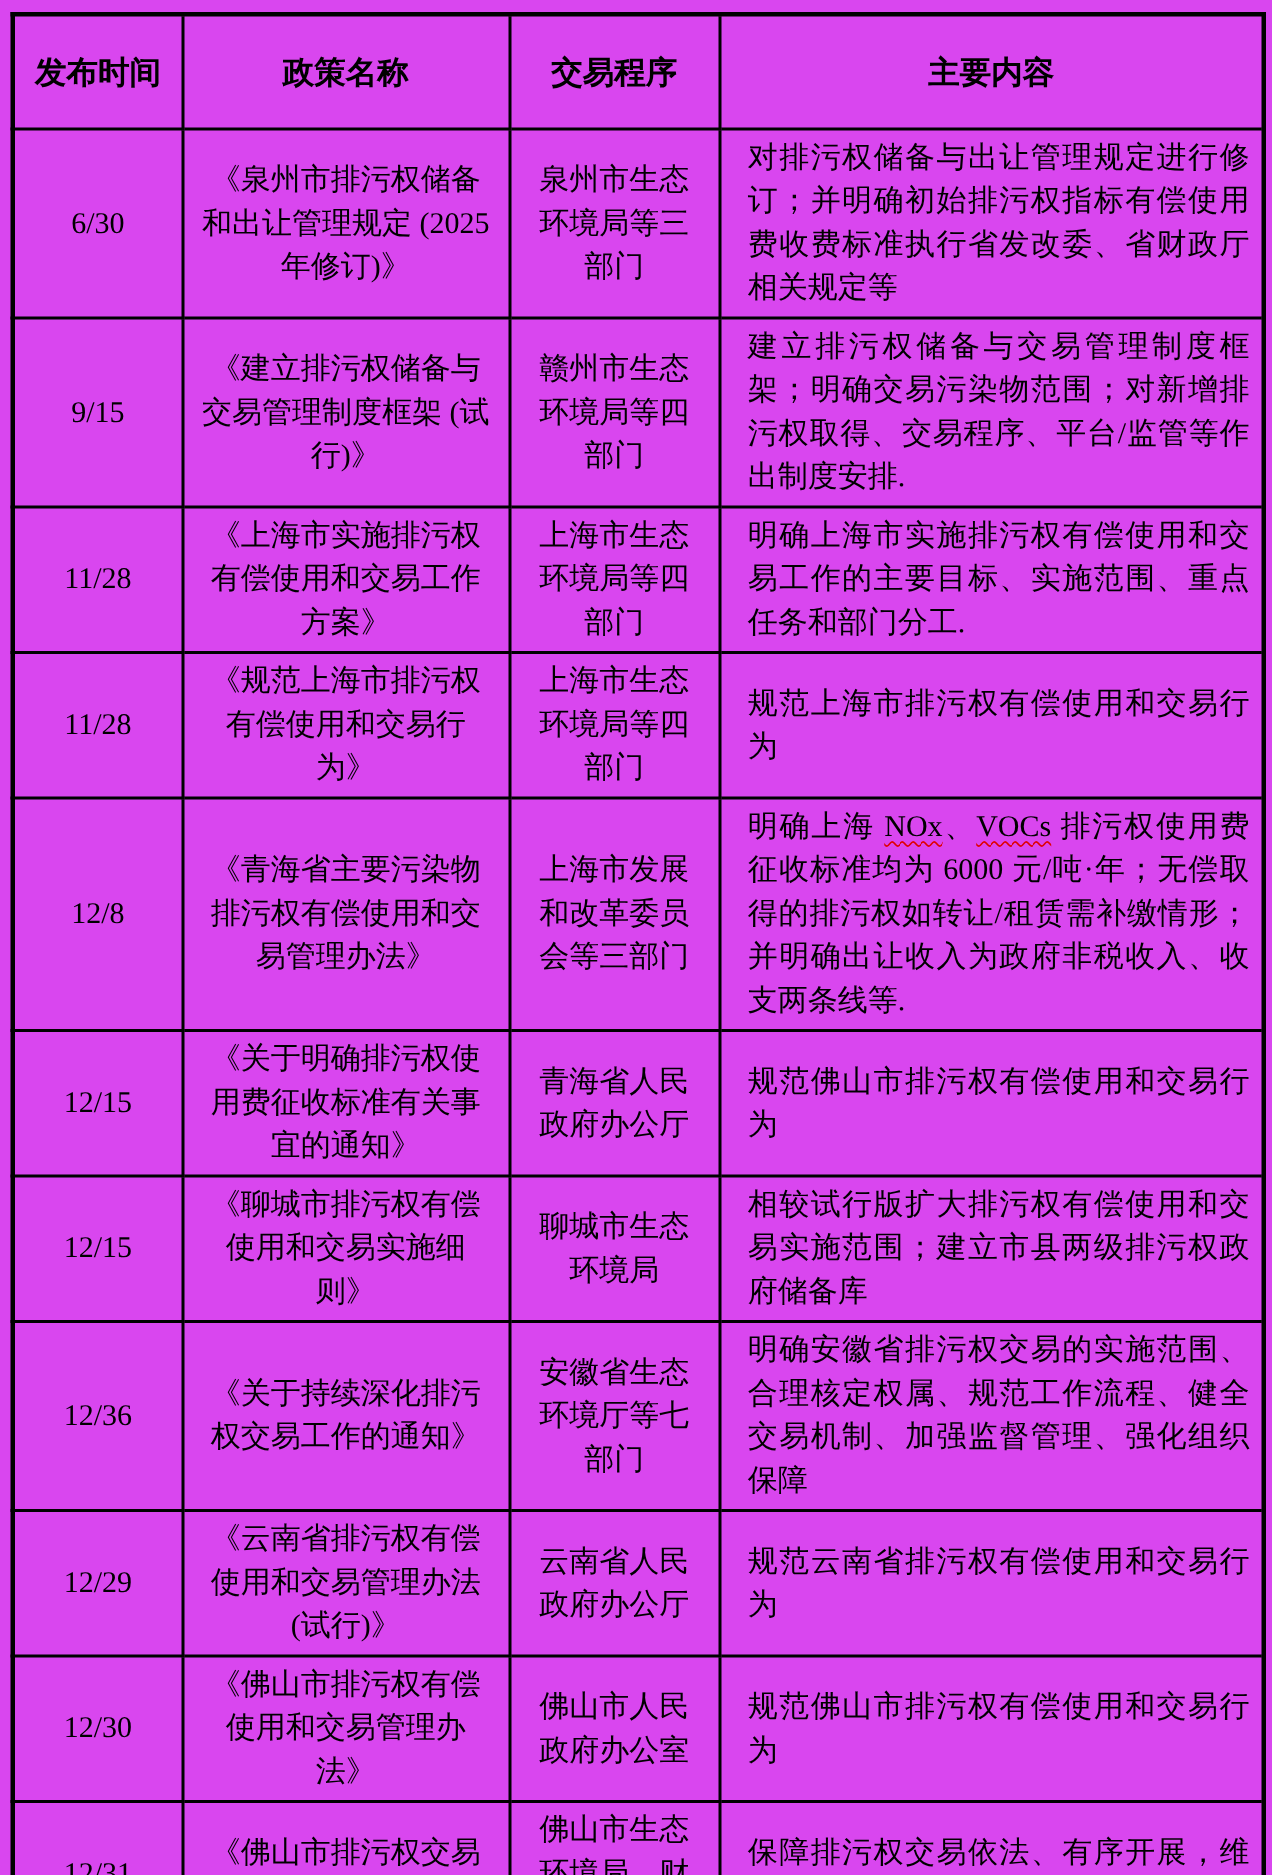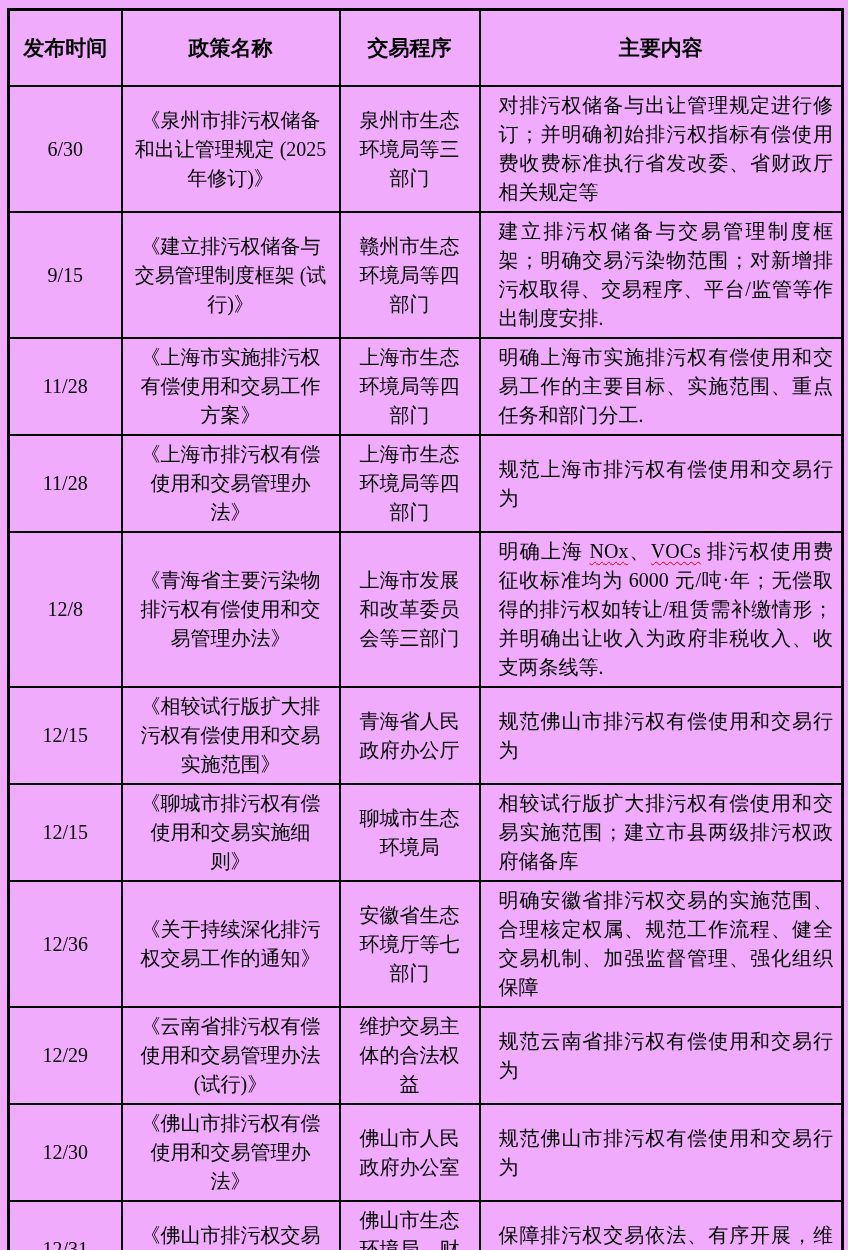--- a/index.html
+++ b/index.html
@@ -8,21 +8,21 @@
     background: #ffffff;
     width: 848px;
     height: 1250px;
     font-family: "Liberation Serif", "DejaVu Serif", serif;
     color: #000000;
   }
   .page {
     position: relative;
     width: 848px;
     height: 1250px;
-    background: #f0abfc;
+    background: #d946ef;
     overflow: hidden;
   }
   table.policy-table {
     position: absolute;
     left: 7px;
     top: 8px;
     width: 834px;
     border-collapse: collapse;
     table-layout: fixed;
     border: 3px solid #000000;
@@ -106,52 +106,52 @@
           <td class="c-content">建立排污权储备与交易管理制度框架；明确交易污染物范围；对新增排污权取得、交易程序、平台/监管等作出制度安排.</td>
         </tr>
         <tr>
           <td class="c-date">11/28</td>
           <td class="c-policy">《上海市实施排污权有偿使用和交易工作方案》</td>
           <td class="c-pub">上海市生态环境局等四部门</td>
           <td class="c-content">明确上海市实施排污权有偿使用和交易工作的主要目标、实施范围、重点任务和部门分工.</td>
         </tr>
         <tr>
           <td class="c-date">11/28</td>
-          <td class="c-policy">《上海市排污权有偿使用和交易管理办法》</td>
+          <td class="c-policy">《规范上海市排污权有偿使用和交易行为》</td>
           <td class="c-pub">上海市生态环境局等四部门</td>
           <td class="c-content">规范上海市排污权有偿使用和交易行为</td>
         </tr>
         <tr>
           <td class="c-date">12/8</td>
           <td class="c-policy">《青海省主要污染物排污权有偿使用和交易管理办法》</td>
           <td class="c-pub">上海市发展和改革委员会等三部门</td>
           <td class="c-content">明确上海 <span class="wavy">NOx</span>、<span class="wavy">VOCs</span> 排污权使用费征收标准均为 6000 元/吨·年；无偿取得的排污权如转让/租赁需补缴情形；并明确出让收入为政府非税收入、收支两条线等.</td>
         </tr>
         <tr>
           <td class="c-date">12/15</td>
-          <td class="c-policy">《相较试行版扩大排污权有偿使用和交易实施范围》</td>
+          <td class="c-policy">《关于明确排污权使用费征收标准有关事宜的通知》</td>
           <td class="c-pub">青海省人民政府办公厅</td>
           <td class="c-content">规范佛山市排污权有偿使用和交易行为</td>
         </tr>
         <tr>
           <td class="c-date">12/15</td>
           <td class="c-policy">《聊城市排污权有偿使用和交易实施细则》</td>
           <td class="c-pub">聊城市生态环境局</td>
           <td class="c-content">相较试行版扩大排污权有偿使用和交易实施范围；建立市县两级排污权政府储备库</td>
         </tr>
         <tr>
           <td class="c-date">12/36</td>
           <td class="c-policy">《关于持续深化排污权交易工作的通知》</td>
           <td class="c-pub">安徽省生态环境厅等七部门</td>
           <td class="c-content">明确安徽省排污权交易的实施范围、合理核定权属、规范工作流程、健全交易机制、加强监督管理、强化组织保障</td>
         </tr>
         <tr>
           <td class="c-date">12/29</td>
           <td class="c-policy">《云南省排污权有偿使用和交易管理办法 (试行)》</td>
-          <td class="c-pub">维护交易主体的合法权益</td>
+          <td class="c-pub">云南省人民政府办公厅</td>
           <td class="c-content">规范云南省排污权有偿使用和交易行为</td>
         </tr>
         <tr>
           <td class="c-date">12/30</td>
           <td class="c-policy">《佛山市排污权有偿使用和交易管理办法》</td>
           <td class="c-pub">佛山市人民政府办公室</td>
           <td class="c-content">规范佛山市排污权有偿使用和交易行为</td>
         </tr>
         <tr>
           <td class="c-date">12/31</td>

